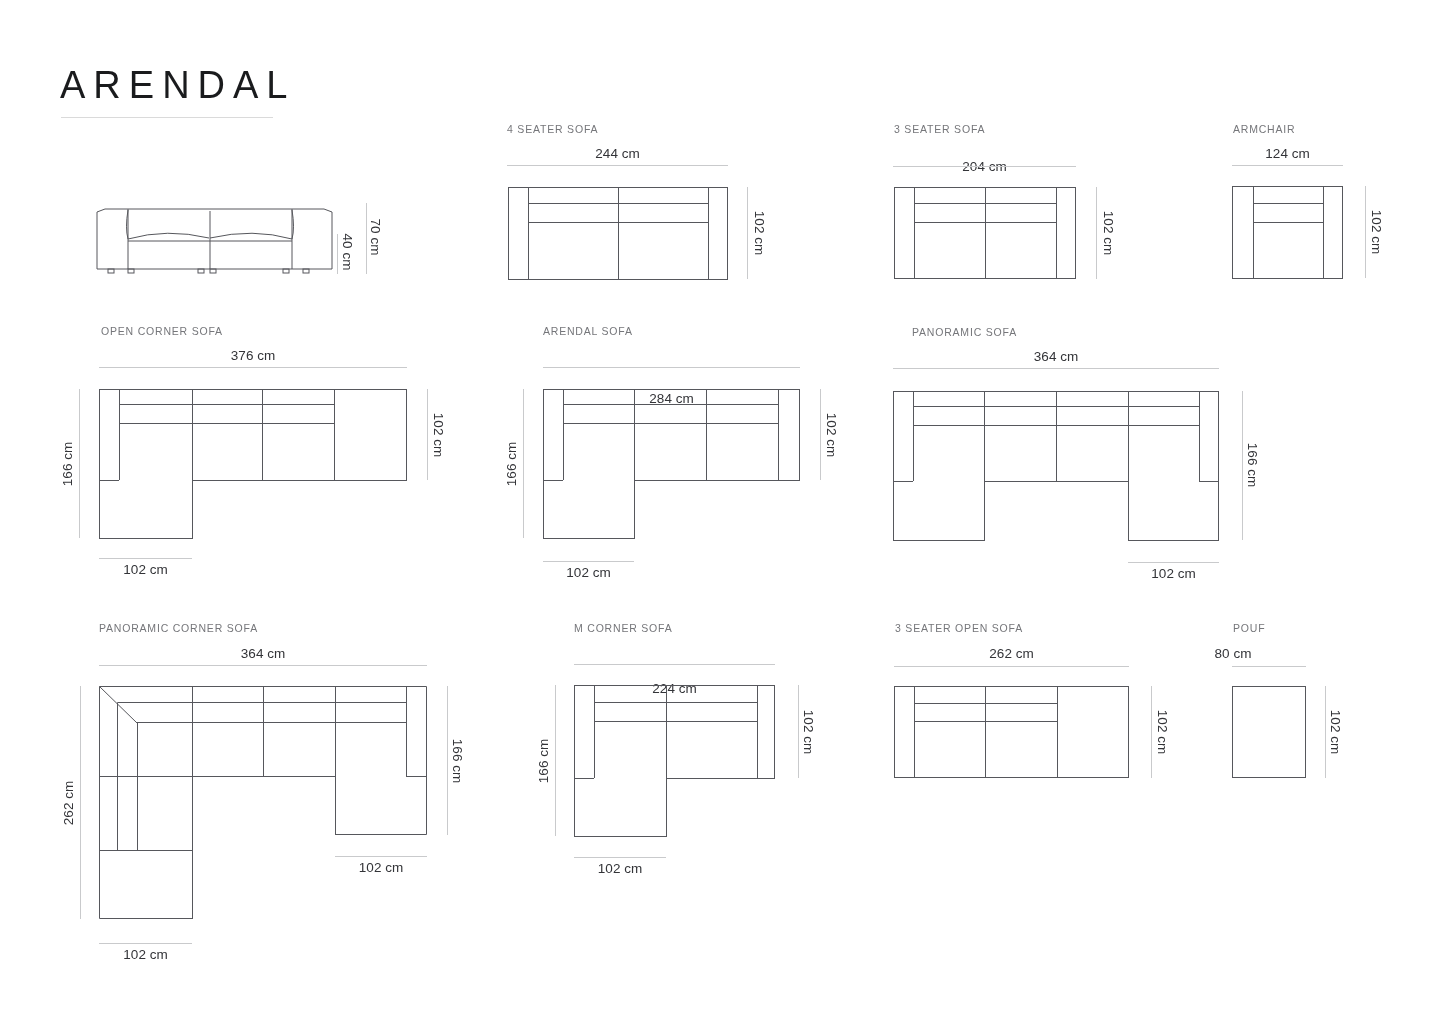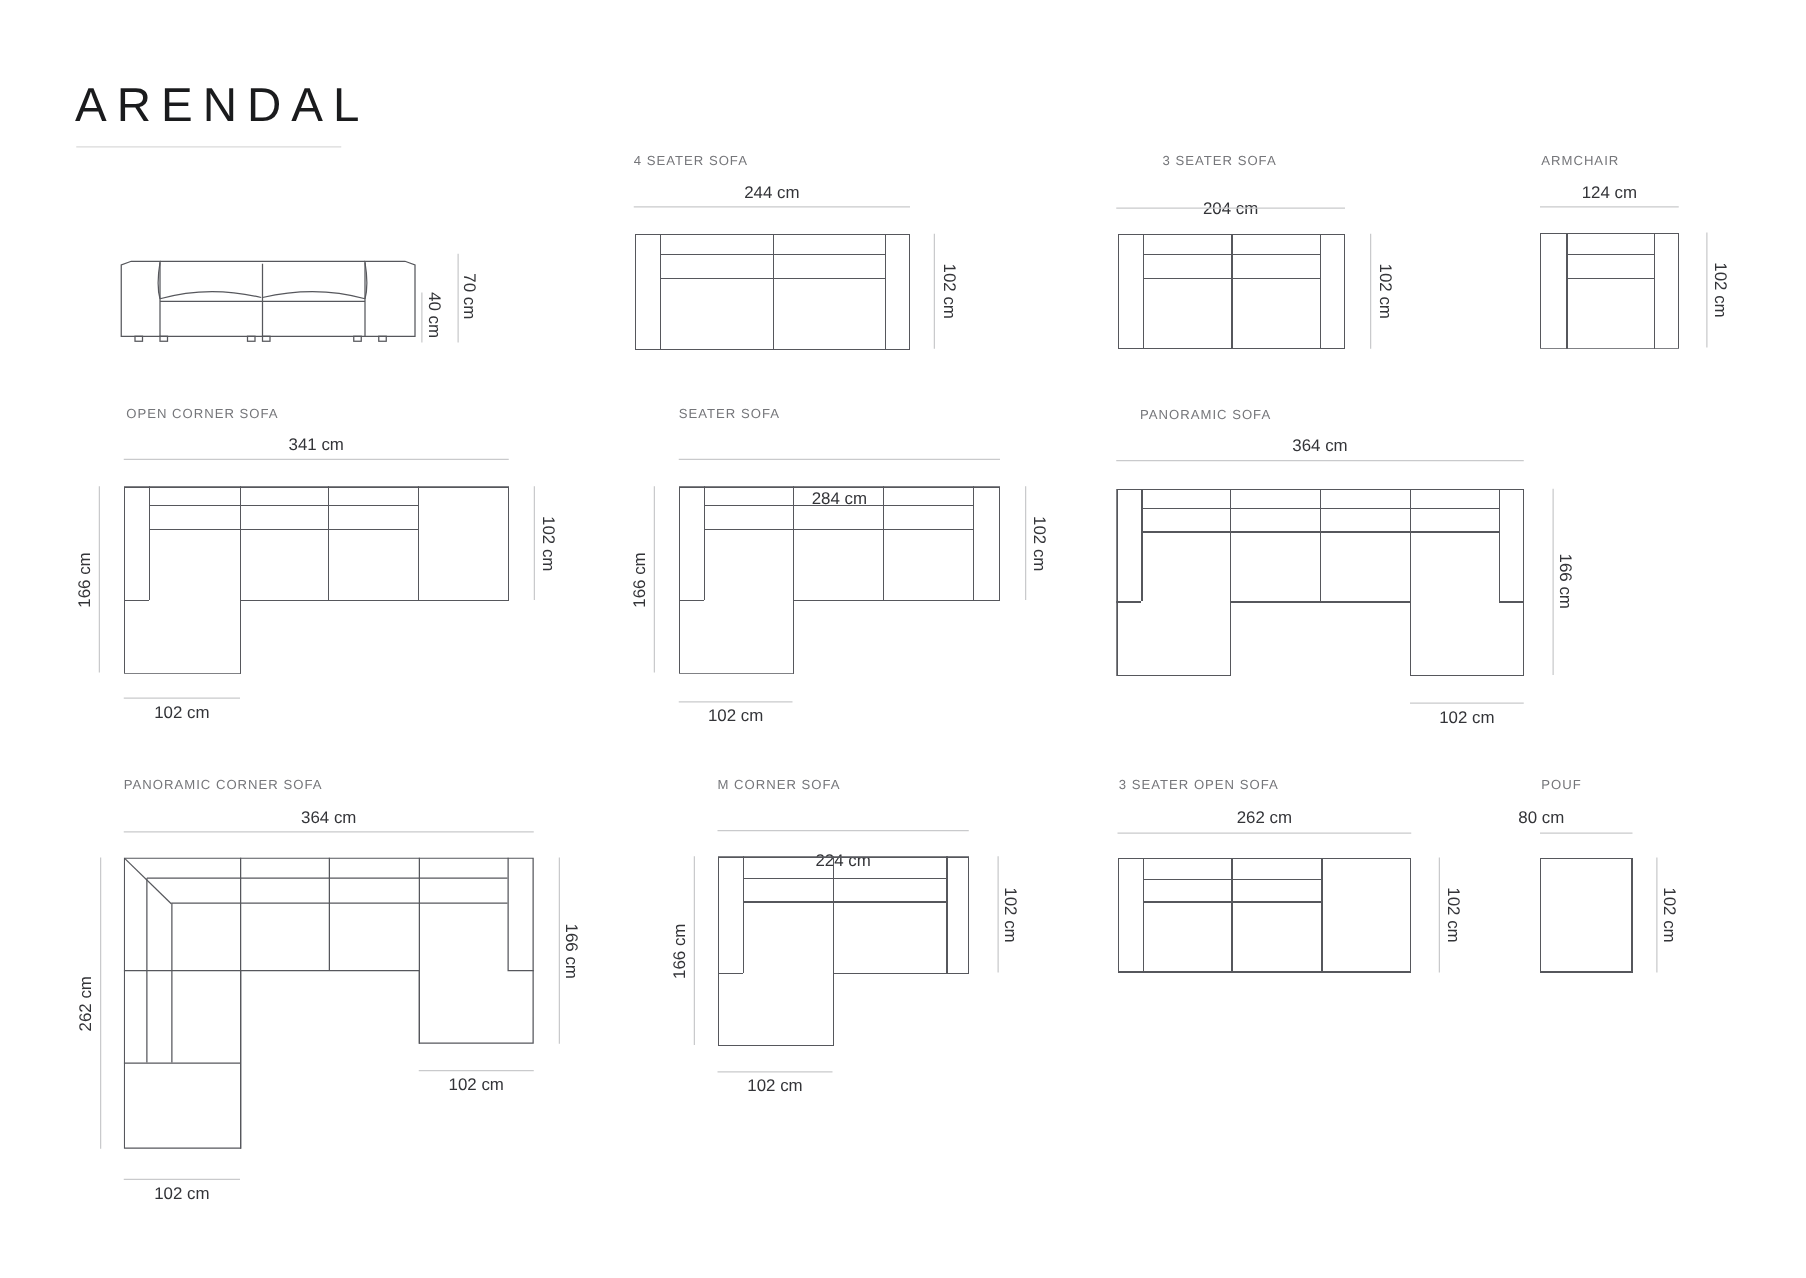--- a/index.html
+++ b/index.html
@@ -61,21 +61,21 @@
       <line x1="200.5" y1="0" x2="200.5" y2="93"></line>
       <line x1="110.5" y1="0" x2="110.5" y2="93"></line>
       <line x1="20" y1="16.5" x2="200" y2="16.5"></line>
       <line x1="20" y1="35.5" x2="200" y2="35.5"></line>
     </svg>
     <div class="dl" style="left:747px;top:187px;width:1px;height:92px;"></div>
     <div class="vtext vr" style="left:719px;top:224px;">102 cm</div>
   </div>
 
   <div>
-    <div class="plabel" style="left:894px;top:123px;margin-left:36px;">3 SEATER SOFA</div>
+    <div class="plabel" style="left:894px;top:123px;">3 SEATER SOFA</div>
     <div class="dim c" style="left:893px;top:159px;width:183px;">204 cm</div>
     <div class="dl" style="left:893px;top:166px;width:183px;height:1px;"></div>
     <svg class="draw" style="left:894px;top:187px;" width="183" height="93" viewBox="0 0 183 93" shape-rendering="crispEdges" aria-hidden="true">
       <rect x="0.5" y="0.5" width="181" height="91"></rect>
       <line x1="20.5" y1="0" x2="20.5" y2="92"></line>
       <line x1="162.5" y1="0" x2="162.5" y2="92"></line>
       <line x1="91.5" y1="0" x2="91.5" y2="92"></line>
       <line x1="20" y1="16.5" x2="162" y2="16.5"></line>
       <line x1="20" y1="35.5" x2="162" y2="35.5"></line>
     </svg>
@@ -93,42 +93,42 @@
       <line x1="91.5" y1="0" x2="91.5" y2="93"></line>
       <line x1="21" y1="17.5" x2="91" y2="17.5"></line>
       <line x1="21" y1="36.5" x2="91" y2="36.5"></line>
     </svg>
     <div class="dl" style="left:1365px;top:186px;width:1px;height:92px;"></div>
     <div class="vtext vr" style="left:1336px;top:223px;">102 cm</div>
   </div>
 
   <div>
     <div class="plabel" style="left:101px;top:325px;">OPEN CORNER SOFA</div>
-    <div class="dim c" style="left:99px;top:348px;width:308px;">341 cm</div>
+    <div class="dim c" style="left:99px;top:348px;width:308px;">376 cm</div>
     <div class="dl" style="left:99px;top:367px;width:308px;height:1px;"></div>
     <svg class="draw" style="left:99px;top:389px;" width="309" height="150" viewBox="0 0 309 150" shape-rendering="crispEdges" aria-hidden="true">
       <path d="M0.5,0.5 H307.5 V91.5 H93.5 V149.5 H0.5 Z"></path>
       <line x1="20.5" y1="0" x2="20.5" y2="91"></line>
       <line x1="0" y1="91.5" x2="20" y2="91.5"></line>
       <line x1="93.5" y1="0" x2="93.5" y2="150"></line>
       <line x1="163.5" y1="0" x2="163.5" y2="91"></line>
       <line x1="235.5" y1="0" x2="235.5" y2="91"></line>
       <line x1="20" y1="15.5" x2="235" y2="15.5"></line>
       <line x1="20" y1="34.5" x2="235" y2="34.5"></line>
     </svg>
     <div class="dl" style="left:79px;top:389px;width:1px;height:149px;"></div>
     <div class="vtext vl" style="left:28px;top:455px;">166 cm</div>
     <div class="dl" style="left:427px;top:389px;width:1px;height:91px;"></div>
     <div class="vtext vr" style="left:398px;top:426px;">102 cm</div>
     <div class="dl" style="left:99px;top:558px;width:93px;height:1px;"></div>
     <div class="dim c" style="left:99px;top:562px;width:93px;">102 cm</div>
   </div>
 
   <div>
-    <div class="plabel" style="left:543px;top:325px;">SEATER SOFA</div>
+    <div class="plabel" style="left:543px;top:325px;">ARENDAL SOFA</div>
     <div class="dim c" style="left:543px;top:348px;width:257px;margin-top:43px;">284 cm</div>
     <div class="dl" style="left:543px;top:367px;width:257px;height:1px;"></div>
     <svg class="draw" style="left:543px;top:389px;" width="258" height="150" viewBox="0 0 258 150" shape-rendering="crispEdges" aria-hidden="true">
       <path d="M0.5,0.5 H256.5 V91.5 H91.5 V149.5 H0.5 Z"></path>
       <line x1="20.5" y1="0" x2="20.5" y2="91"></line>
       <line x1="0" y1="91.5" x2="20" y2="91.5"></line>
       <line x1="235.5" y1="0" x2="235.5" y2="91"></line>
       <line x1="91.5" y1="0" x2="91.5" y2="150"></line>
       <line x1="163.5" y1="0" x2="163.5" y2="91"></line>
       <line x1="20" y1="15.5" x2="235" y2="15.5"></line>

